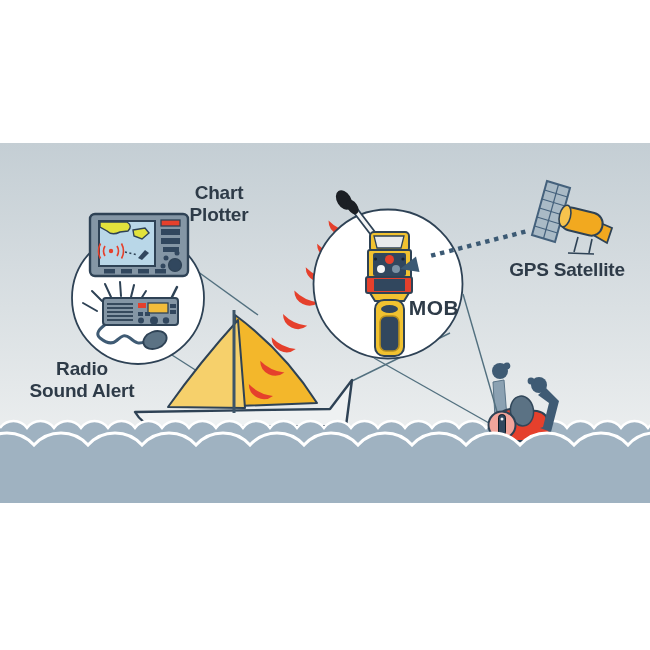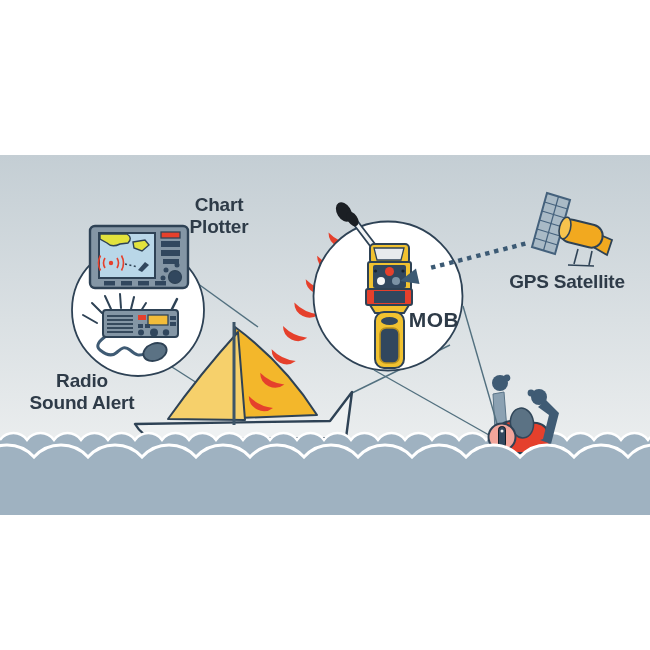--- a/index.html
+++ b/index.html
@@ -1,17 +1,17 @@
 <!DOCTYPE html>
 <html style="--text: #2e3b48; --outline: #2e4255; --line: #52707f; --arrow: #3c5a74; --red: #e5402c; --yellow_device: #f1c230; --sail_light: #f6d06b; --sail_dark: #f3b72b; --orange_sat: #f2a91f; --navy: #31475e; --steel: #8496a5; --screen_blue: #b9d7e8; --land: #e2e23c; --amber: #f2bc3a; --water: #9fb2c1; --sky_top: #c4ced4; --sky_bottom: #eaedee; --arm_light: #8ba1b2; --arm_dark: #3f5b74; --head: #5b7284; --pink: #f2a59b; --hull: #eef1f2; --panel_gray: #a9bac6; --black: #1b1f24;"><head>
 <meta charset="utf-8">
 <style>
   html,body{margin:0;padding:0;background:#ffffff;}
   .stage{position:relative;width:650px;height:580px;background:#ffffff;overflow:hidden;
-         font-family:"Liberation Sans", sans-serif;margin-top:12px;}
+         font-family:"Liberation Sans", sans-serif;}
   svg{position:absolute;left:0;top:0;}
   text{font-family:"Liberation Sans", sans-serif;font-weight:bold;fill:var(--text);}
   .lbl{font-size:19px;letter-spacing:-0.2px;}
   .lbl-mob{font-size:21px;letter-spacing:0.5px;}
   .c-red{fill:var(--red)} .c-yellow{fill:var(--yellow_device)} .c-navy{fill:var(--navy)}
   .c-steel{fill:var(--steel)} .c-water{fill:var(--water)} .c-hull{fill:var(--hull)}
   .c-white{fill:#ffffff} .c-land{fill:var(--land)} .c-screen{fill:var(--screen_blue)}
   .c-amber{fill:var(--amber)} .c-sail-l{fill:var(--sail_light)} .c-sail-d{fill:var(--sail_dark)}
   .c-orange{fill:var(--orange_sat)} .c-panel{fill:var(--panel_gray)} .c-pink{fill:var(--pink)}
   .c-arml{fill:var(--arm_light)} .c-armd{fill:var(--arm_dark)} .c-head{fill:var(--head)}

